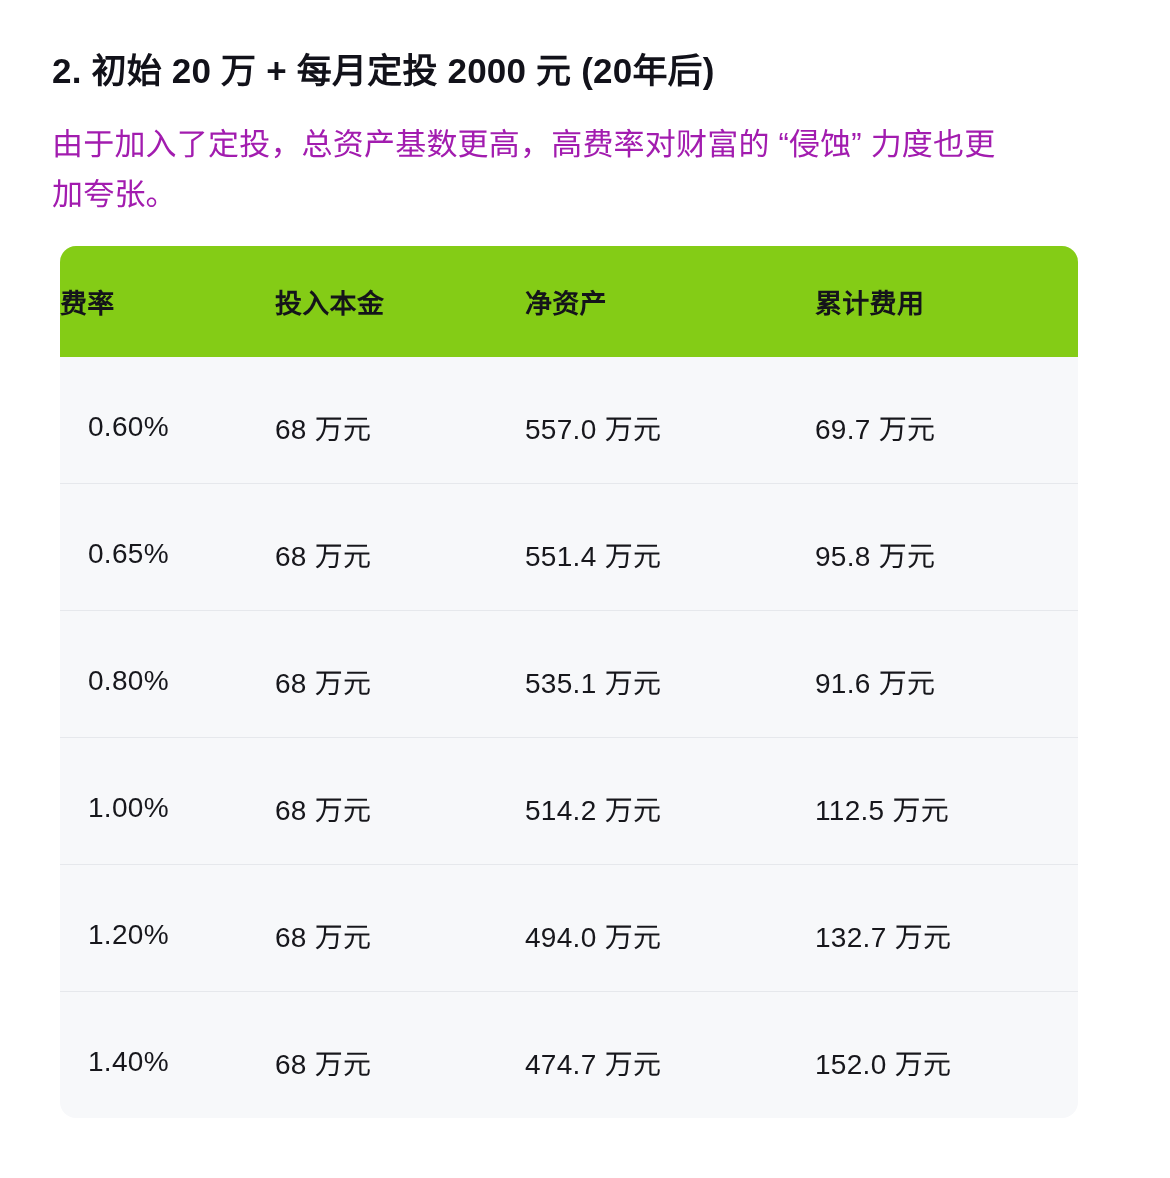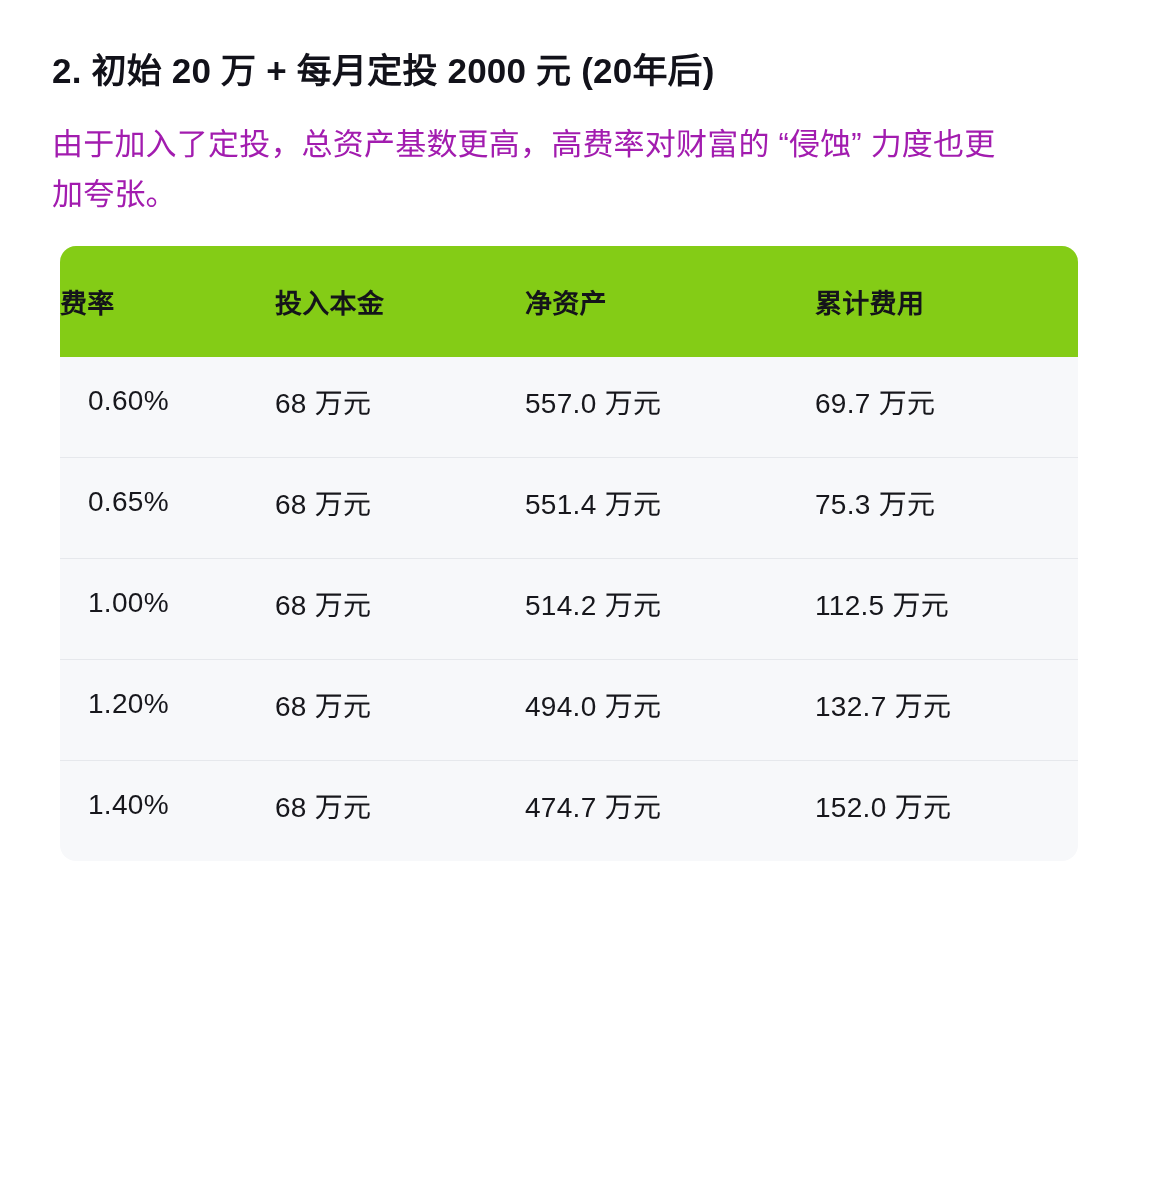--- a/index.html
+++ b/index.html
@@ -55,21 +55,21 @@
     font-size: 27px;
     font-weight: 700;
     color: #14141a;
     padding: 36px 0 36px 0;
     letter-spacing: 0.3px;
   }
   table.fee-table td {
     font-size: 28px;
     font-weight: 400;
     color: #17171c;
-    padding: 24px 0 36px 0;
+    padding: 50px 0 36px 0;
     letter-spacing: 0.3px;
   }
   table.fee-table tbody tr {
     border-top: 1px solid #e6e8ec;
   }
   table.fee-table tbody tr:first-child {
     border-top: none;
   }
   
   th.c0, td.c0 { width: 215px; padding-left: 28px; }
@@ -102,21 +102,27 @@
         <tr>
           <td class="c0">0.60%</td>
           <td class="c1">68 万元</td>
           <td class="c2">557.0 万元</td>
           <td class="c3">69.7 万元</td>
         </tr>
         <tr>
           <td class="c0">0.65%</td>
           <td class="c1">68 万元</td>
           <td class="c2">551.4 万元</td>
-          <td class="c3">75.3 万元</td>
+          <td class="c3">95.8 万元</td>
+        </tr>
+        <tr>
+          <td class="c0">0.80%</td>
+          <td class="c1">68 万元</td>
+          <td class="c2">535.1 万元</td>
+          <td class="c3">91.6 万元</td>
         </tr>
         <tr>
           <td class="c0">1.00%</td>
           <td class="c1">68 万元</td>
           <td class="c2">514.2 万元</td>
           <td class="c3">112.5 万元</td>
         </tr>
         <tr>
           <td class="c0">1.20%</td>
           <td class="c1">68 万元</td>

